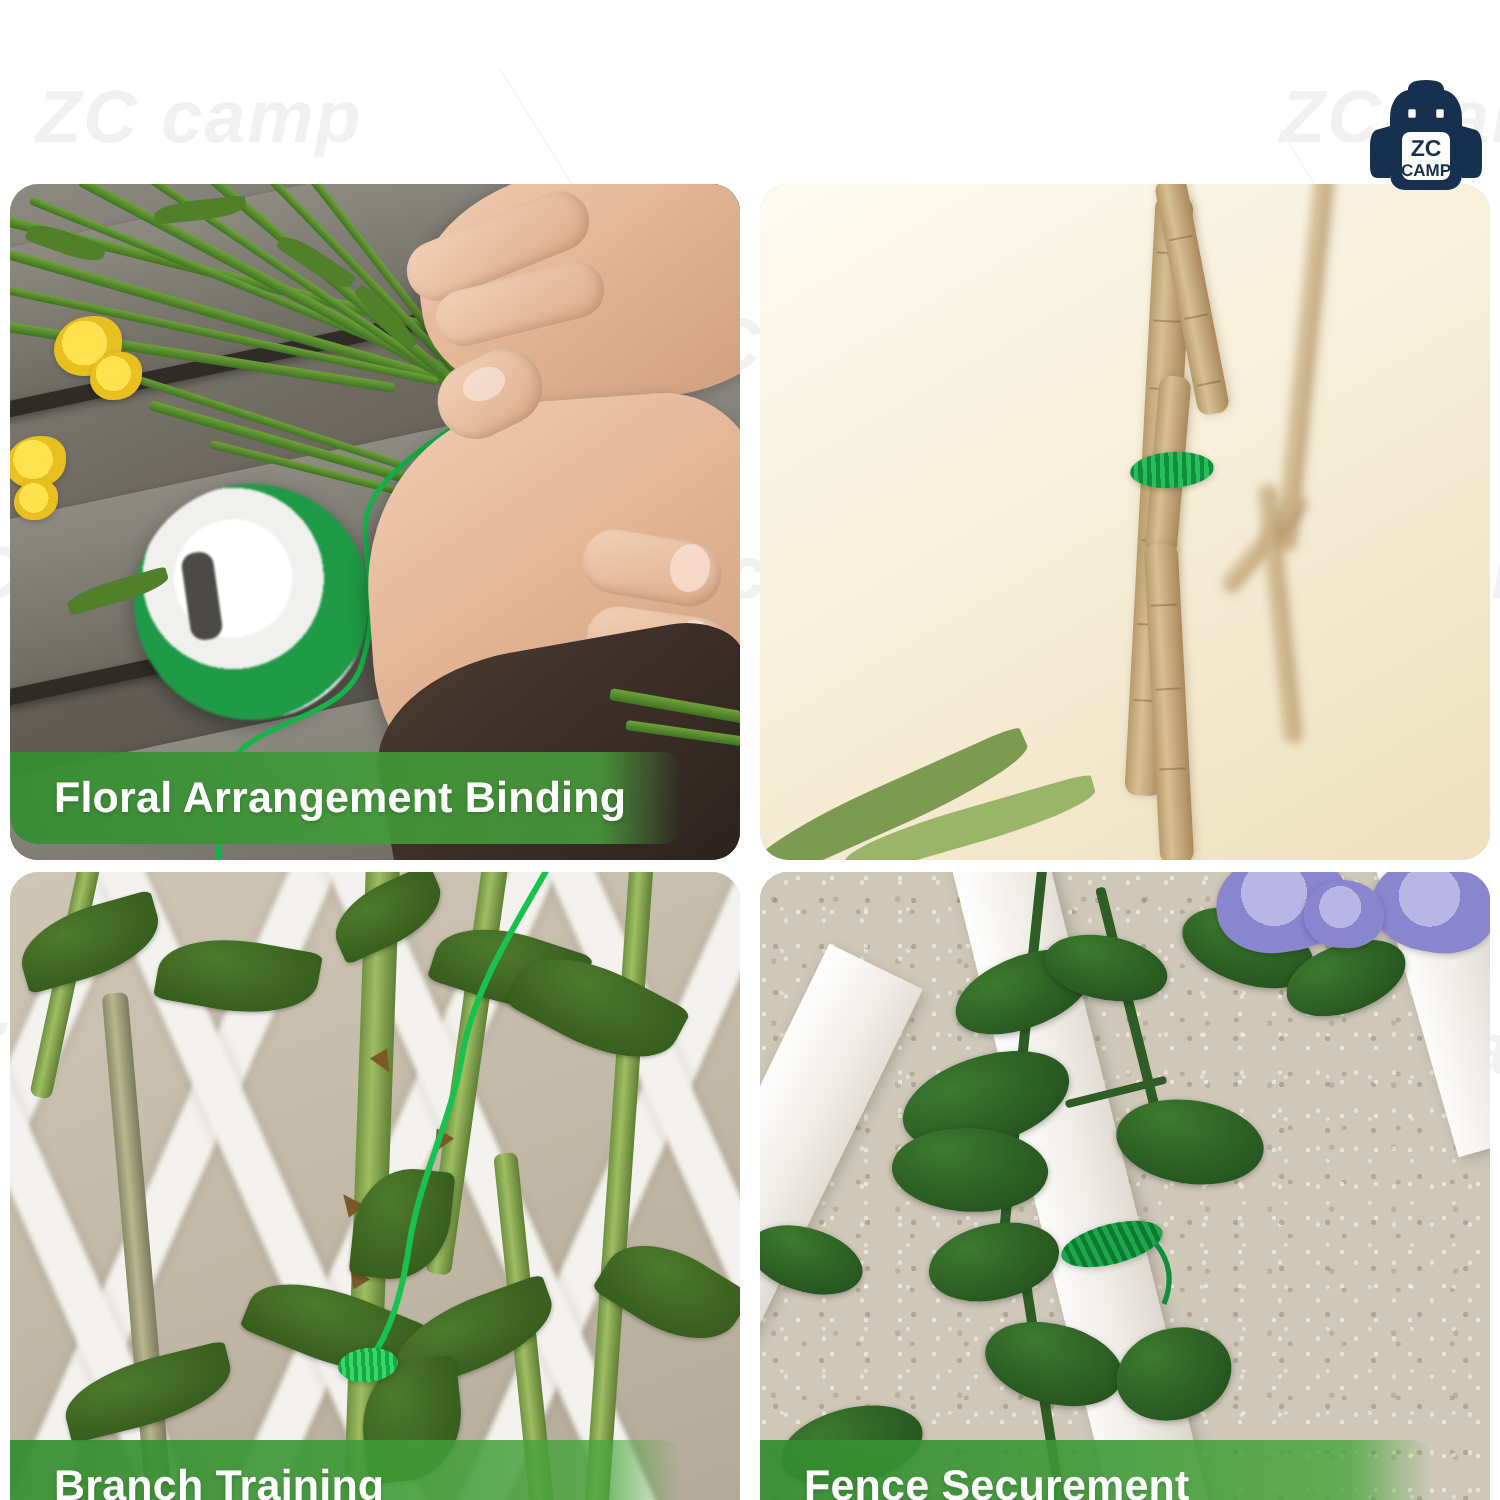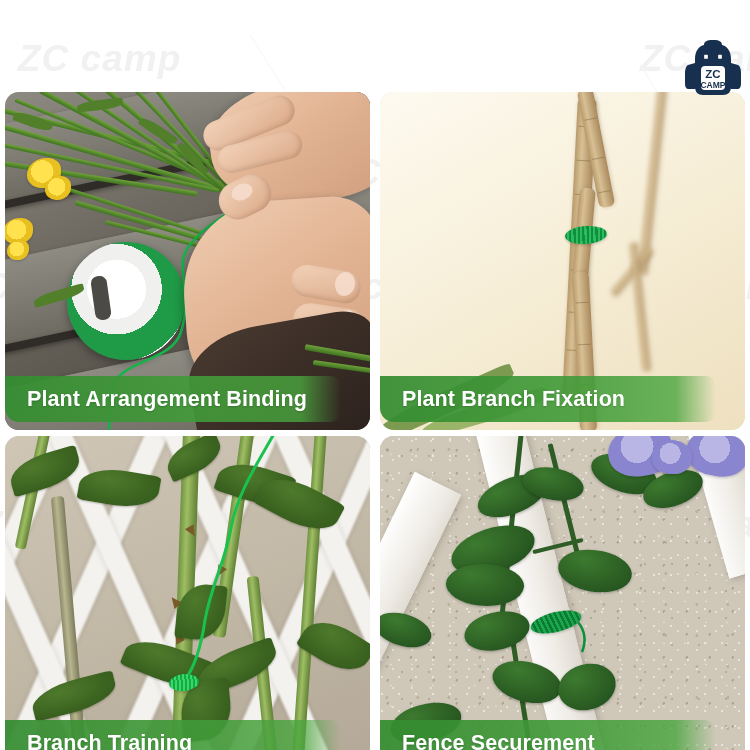--- a/index.html
+++ b/index.html
@@ -393,21 +393,21 @@
         <div class="nail" style="left:330px; top:180px; width:20px; height:24px; transform:rotate(10deg);"></div>
         <div class="finger" style="left:288px; top:214px; width:72px; height:32px; transform:rotate(8deg);"></div>
         <div class="nail" style="left:332px; top:218px; width:20px; height:24px; transform:rotate(8deg);"></div>
 
         <div class="sleeve"></div>
 
         <div class="stem" style="left:300px; top:252px; width:90px; height:6px; transform:rotate(10deg);"></div>
         <div class="stem" style="left:308px; top:268px; width:80px; height:5px; transform:rotate(8deg);"></div>
       </div>
       <div class="caption">
-        <span class="caption-text">Plant Arrangement Binding</span>
+        <span class="caption-text">Floral Arrangement Binding</span>
       </div>
     </div>
 
     <div class="panel p2">
       <div class="photo">
 
         <div class="branch blur" style="left:268px; top:-6px; width:9px; height:190px; transform:rotate(6deg); border-radius:8px;"></div>
         <div class="branch blur" style="left:248px; top:150px; width:8px; height:60px; transform:rotate(40deg);"></div>
         <div class="branch blur" style="left:256px; top:150px; width:8px; height:130px; transform:rotate(-6deg);"></div>
 
@@ -431,23 +431,20 @@
         <div class="branch" style="left:196px; top:180px; width:17px; height:160px; transform:rotate(-3deg);">
           <div class="branch-seg" style="top:30px;"></div>
           <div class="branch-seg" style="top:72px;"></div>
           <div class="branch-seg" style="top:112px;"></div>
         </div>
 
         <div class="tie-ring" style="left:185px; top:134px; width:42px; height:18px; transform:rotate(-4deg);"></div>
 
         <div class="leafblade" style="left:-10px; top:300px; width:150px; height:22px; background:#6f9242; transform:rotate(-24deg); opacity:0.9;"></div>
         <div class="leafblade" style="left:40px;  top:312px; width:130px; height:18px; background:#8aab55; transform:rotate(-16deg); opacity:0.85;"></div>
-      </div>
-      <div class="caption">
-        <span class="caption-text">Plant Branch Fixation</span>
       </div>
     </div>
 
     <div class="panel p3">
       <div class="photo">
 
         <div class="lattice" style="left:-40px; top:-30px; width:22px; height:430px; transform:rotate(24deg);"></div>
         <div class="lattice" style="left:60px;  top:-40px; width:22px; height:440px; transform:rotate(24deg);"></div>
         <div class="lattice" style="left:170px; top:-40px; width:22px; height:440px; transform:rotate(24deg);"></div>
         <div class="lattice" style="left:285px; top:-40px; width:22px; height:440px; transform:rotate(24deg);"></div>

